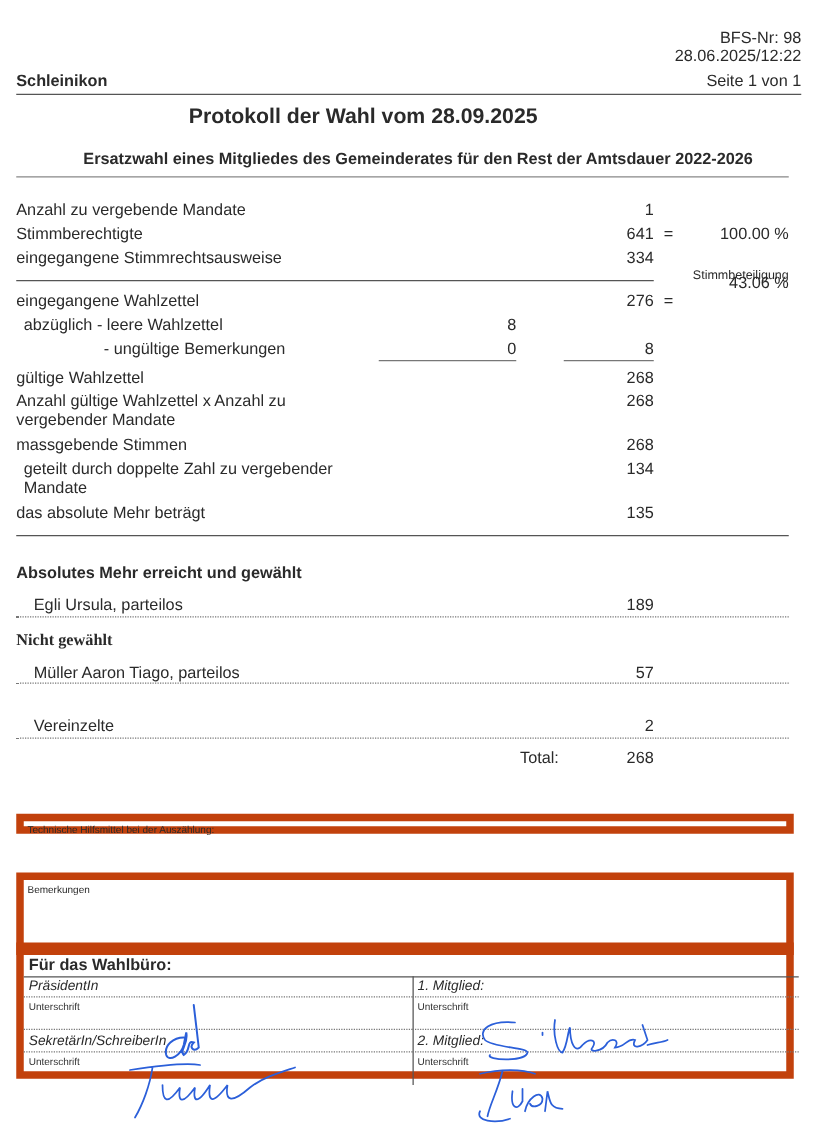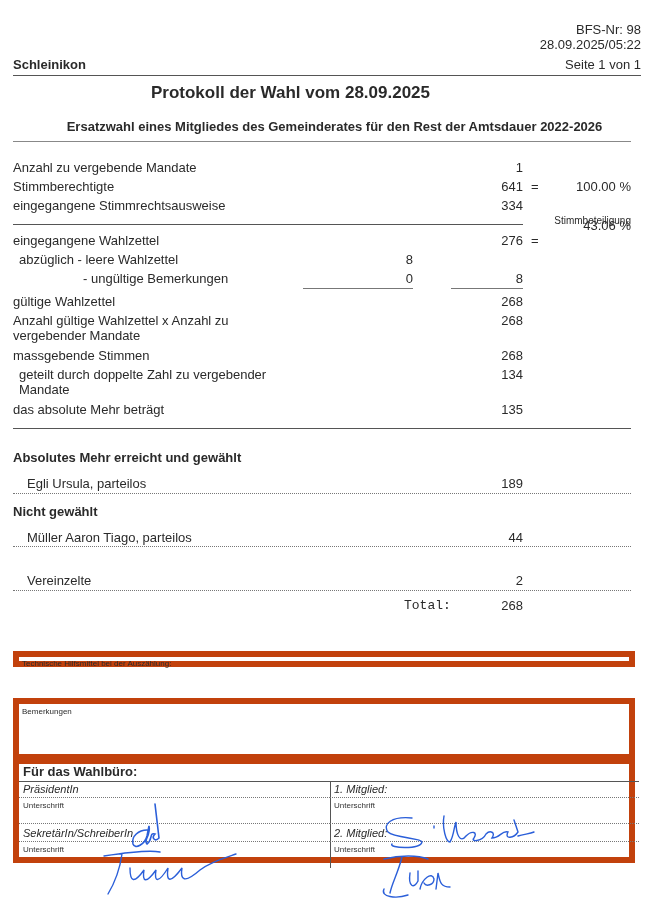--- a/index.html
+++ b/index.html
@@ -14,21 +14,21 @@
   .box { position:absolute; border:6px solid #c2410c; box-sizing:border-box; }
   .small { font-size:8px; color:#333; }
   .italic { font-style:italic; }
   .sig { position:absolute; }
   .sig svg { overflow:visible; }
 </style>
 </head>
 <body>
 
 <div class="abs r t13" style="right:28px; top:22px;">BFS-Nr: 98</div>
-<div class="abs r t13" style="right:28px; top:37px;">28.09.2025/05:22</div>
+<div class="abs r t13" style="right:28px; top:37px;">28.06.2025/12:22</div>
 <div class="abs b t13" style="left:13px; top:57px;">Schleinikon</div>
 <div class="abs r t13" style="right:28px; top:57px;">Seite 1 von 1</div>
 <div class="hr" style="left:13px; width:628px; top:75px;"></div>
 
 <div class="abs b" style="left:0; width:581px; text-align:center; top:83px; font-size:17px;">Protokoll der Wahl vom 28.09.2025</div>
 <div class="abs b" style="left:0; width:669px; text-align:center; top:119px; font-size:13px;">Ersatzwahl eines Mitgliedes des Gemeinderates für den Rest der Amtsdauer 2022-2026</div>
 <div class="hr" style="left:13px; width:618px; top:141px; border-color:#888;"></div>
 
 <div class="abs t13" style="left:13px; top:160px;">Anzahl zu vergebende Mandate</div>
 <div class="abs t13 r" style="right:146px; top:160px;">1</div>
@@ -74,30 +74,30 @@
 
 <div class="abs t13" style="left:13px; top:402px;">das absolute Mehr beträgt</div>
 <div class="abs t13 r" style="right:146px; top:402px;">135</div>
 <div class="hr" style="left:13px; width:618px; top:428px;"></div>
 
 <div class="abs b t13" style="left:13px; top:450px;">Absolutes Mehr erreicht und gewählt</div>
 <div class="abs t13" style="left:27px; top:476px;">Egli Ursula, parteilos</div>
 <div class="abs t13 r" style="right:146px; top:476px;">189</div>
 <div class="dot" style="left:13px; width:618px; top:493px;"></div>
 
-<div class="abs b t13" style="left:13px; top:504px;">Nicht gewählt</div>
+<div class="abs b t13" style="left:13px; top:504px;font-family:Liberation Serif, serif;">Nicht gewählt</div>
 <div class="abs t13" style="left:27px; top:530px;">Müller Aaron Tiago, parteilos</div>
-<div class="abs t13 r" style="right:146px; top:530px;">44</div>
+<div class="abs t13 r" style="right:146px; top:530px;">57</div>
 <div class="dot" style="left:13px; width:618px; top:546px;"></div>
 
 <div class="abs t13" style="left:27px; top:573px;">Vereinzelte</div>
 <div class="abs t13 r" style="right:146px; top:573px;">2</div>
 <div class="dot" style="left:13px; width:618px; top:590px;"></div>
 
-<div class="abs t13" style="left:404px; top:598px;font-family:Liberation Mono, monospace;">Total:</div>
+<div class="abs t13" style="left:416px; top:598px;">Total:</div>
 <div class="abs t13 r" style="right:146px; top:598px;">268</div>
 
 <div class="box" style="left:13px; top:651px; width:622px; height:16px;">
   <div class="abs" style="left:3px; top:2px; font-size:8px;">Technische Hilfsmittel bei der Auszählung:</div>
 </div>
 
 <div class="box" style="left:13px; top:698px; width:622px; height:66px;">
   <div class="abs" style="left:3px; top:3px; font-size:8px;">Bemerkungen</div>
 </div>
 

